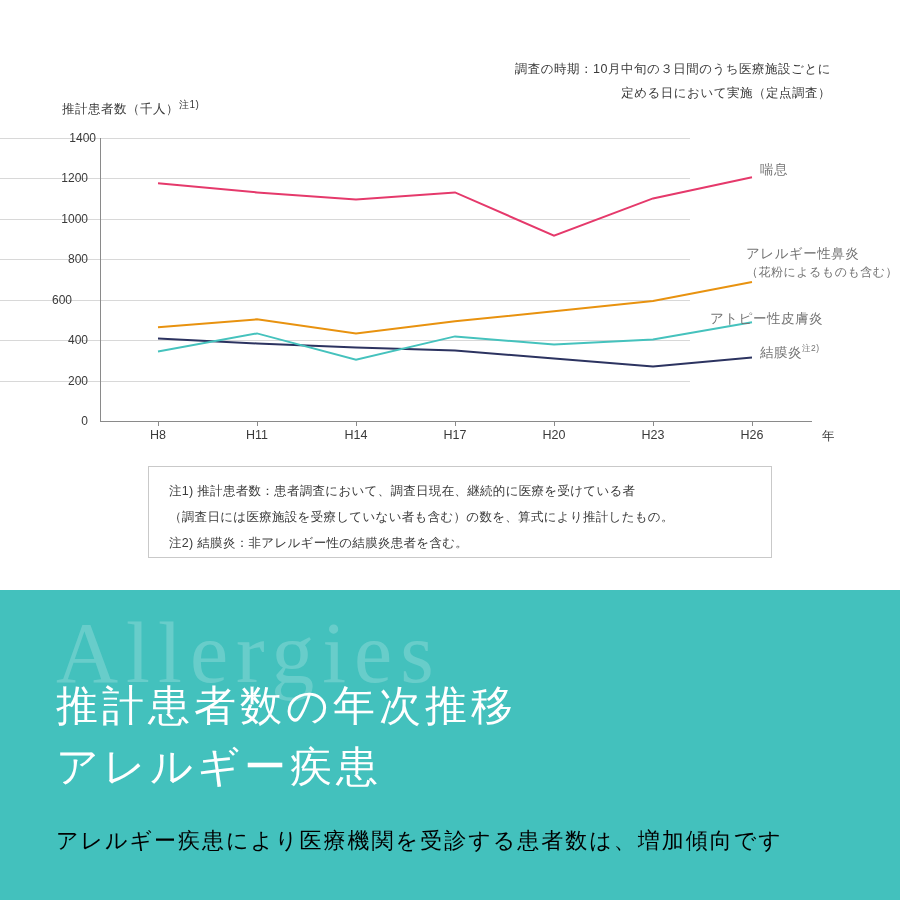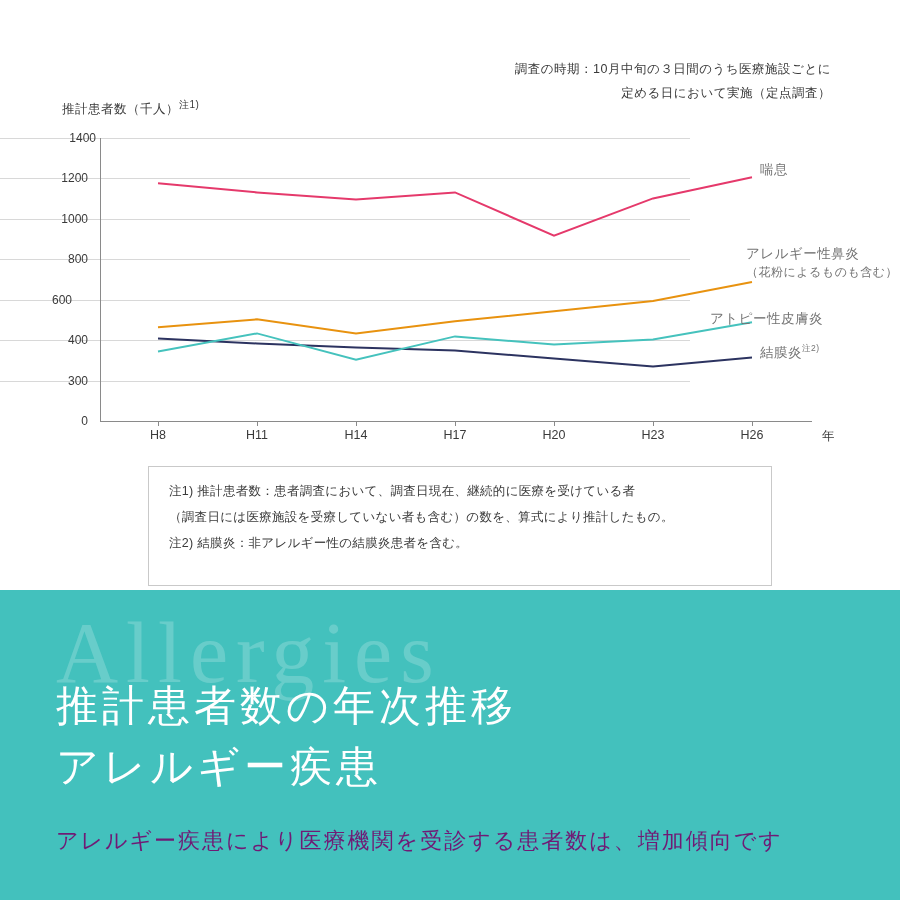--- a/index.html
+++ b/index.html
@@ -71,21 +71,21 @@
     white-space:nowrap;
   }
   .series-label .small { font-size:12px; display:block; margin-top:1px; }
   .series-label sup { font-size:8.5px; vertical-align:super; }
 
   .footnote-box {
     position:absolute;
     left:148px; top:466px;
     width:624px;
     border:1px solid #c9c9c9;
-    padding:14px 18px 30px 20px;
+    padding:14px 18px 2px 20px;
     box-sizing:border-box;
     background:#fff;
   }
   .footnote-box p {
     margin:0 0 4px 0;
     font-size:12.5px; line-height:1.75; color:#3a3a3a;
     letter-spacing:0.3px;
   }
   .footnote-box p:last-child { margin-bottom:0; }
 
@@ -108,21 +108,21 @@
     position:absolute; left:56px; top:86px;
     font-family:"Liberation Serif", serif;
     color:#ffffff;
     font-size:42px;
     line-height:1.45;
     letter-spacing:4px;
   }
   .banner-sub {
     position:absolute; left:56px; top:236px;
     font-family:"Liberation Serif", serif;
-    color:#701a75;
+    color:#000000;
     font-size:22px;
     letter-spacing:2px;
   }
 </style>
 </head>
 <body>
 
 <div class="page">
 
   <div class="chart-section">
@@ -148,21 +148,21 @@
 
       <div class="axis-y"></div>
       <div class="axis-x"></div>
 
       <div class="ytick" style="left:36px; top:131px;">1400</div>
       <div class="ytick" style="left:28px; top:171px;">1200</div>
       <div class="ytick" style="left:28px; top:212px;">1000</div>
       <div class="ytick" style="left:28px; top:252px;">800</div>
       <div class="ytick" style="left:12px; top:293px;">600</div>
       <div class="ytick" style="left:28px; top:333px;">400</div>
-      <div class="ytick" style="left:28px; top:374px;">300</div>
+      <div class="ytick" style="left:28px; top:374px;">200</div>
       <div class="ytick" style="left:28px; top:414px;">0</div>
 
       <div class="tickmark" style="left:158px;"></div>
       <div class="tickmark" style="left:257px;"></div>
       <div class="tickmark" style="left:356px;"></div>
       <div class="tickmark" style="left:455px;"></div>
       <div class="tickmark" style="left:554px;"></div>
       <div class="tickmark" style="left:653px;"></div>
       <div class="tickmark" style="left:752px;"></div>
 

